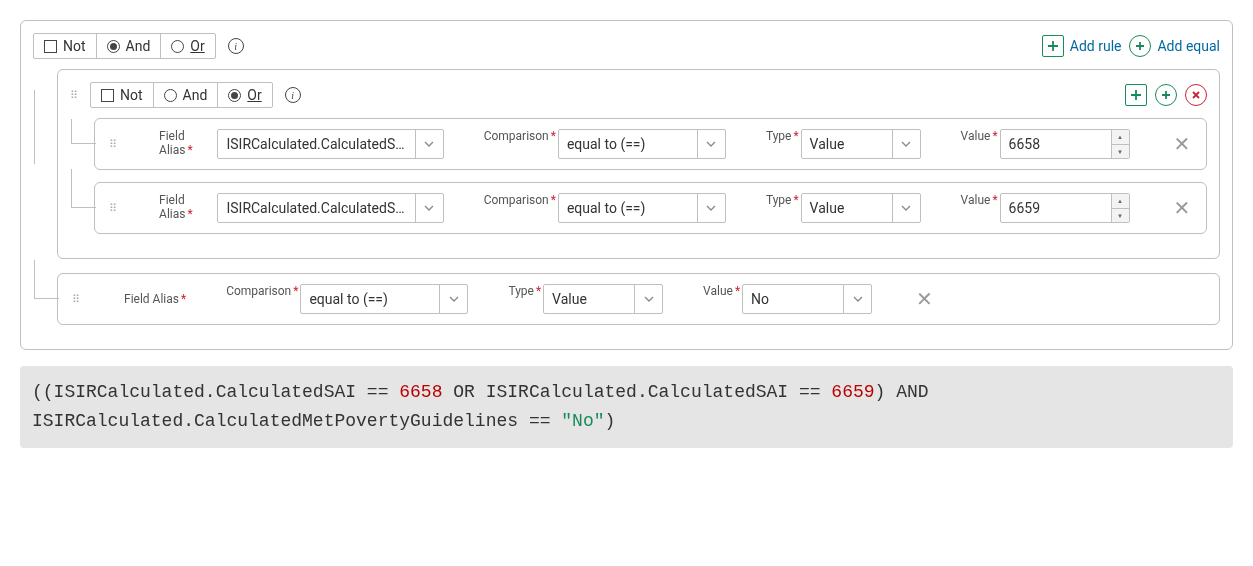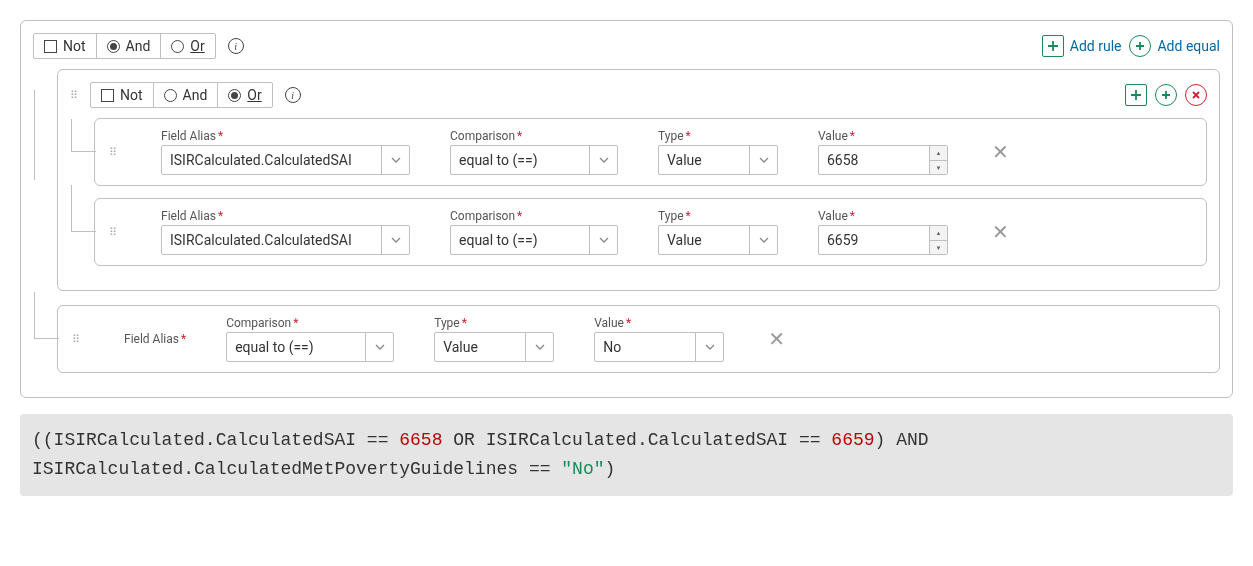--- a/index.html
+++ b/index.html
@@ -141,21 +141,21 @@
   .drag-handle {
     color: #aaa;
     cursor: grab;
     font-size: 11px;
     line-height: 5px;
     letter-spacing: 2px;
     width: 12px;
   }
   .field {
     display: flex;
-    flex-direction: column;
+    flex-direction: row;
     gap: 2px;
   }
   .field-label {
     font-size: 12px;
     color: #555;
   }
   .field-label .req { color: #c23; margin-left: 2px; }
   .field-input {
     display: flex;
     align-items: center;

